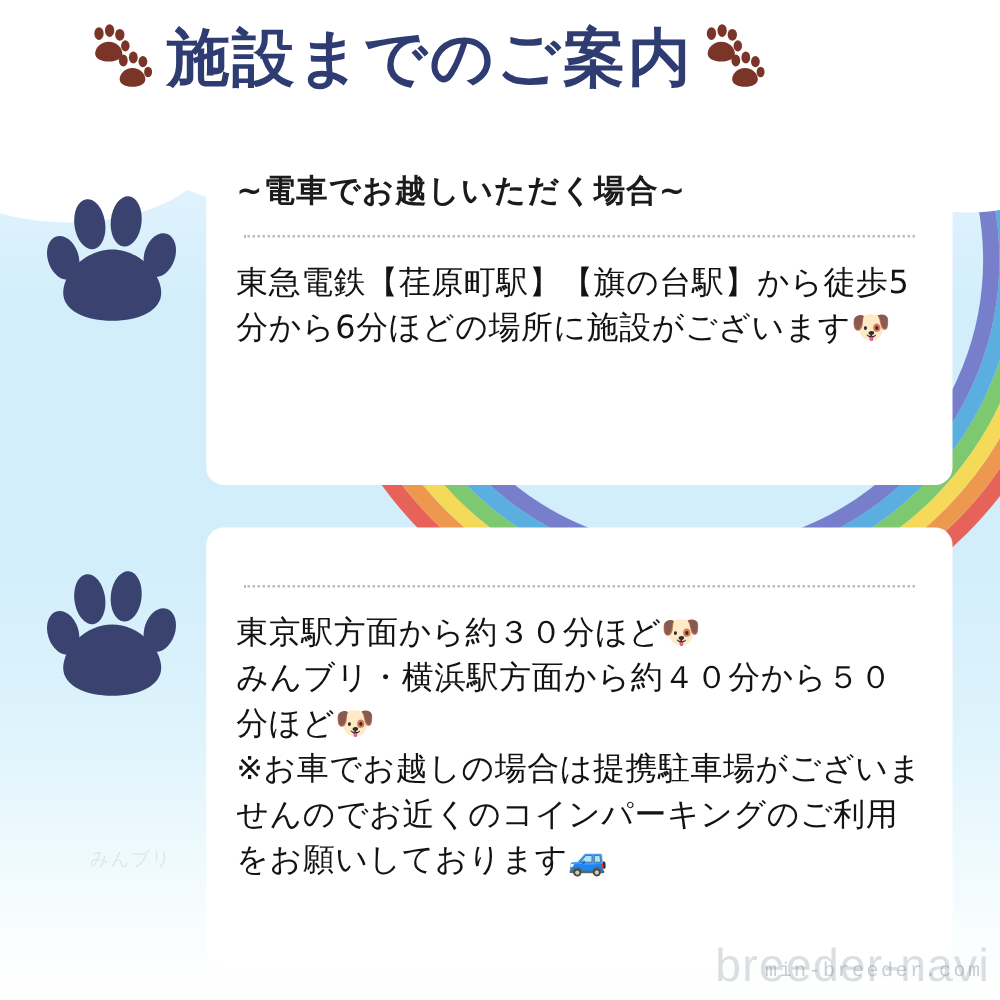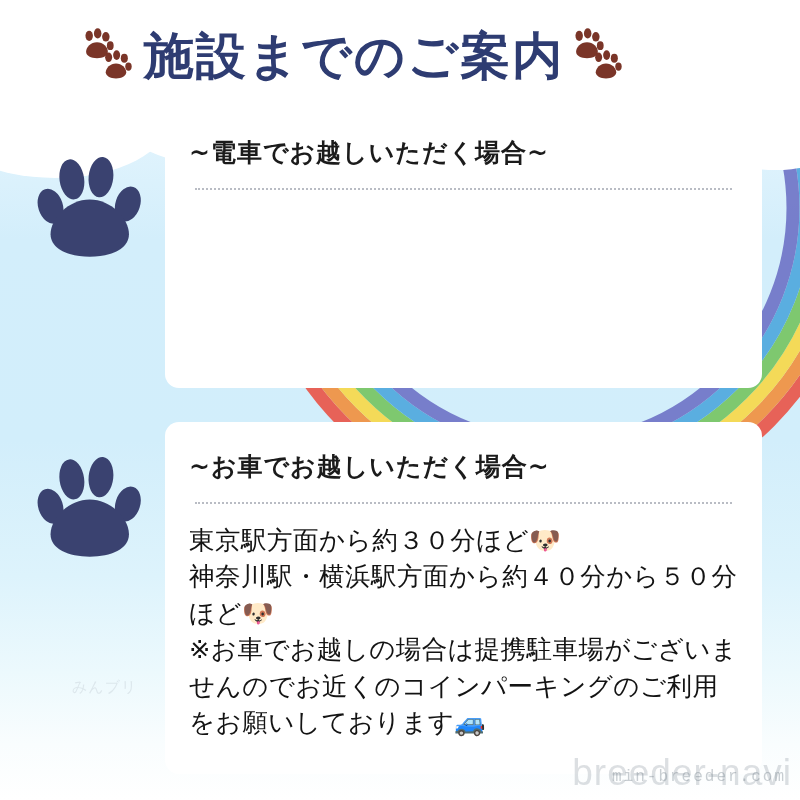--- a/index.html
+++ b/index.html
@@ -61,26 +61,25 @@
     left: 236px;
     top: -112px;
     width: 640px;
     height: 640px;
     pointer-events: none;
   }
 
   
   .title-row {
     position: absolute;
-    left: 10px;
+    left: 0;
     top: 18px;
     width: 688px;
     height: 78px;
     display: flex;
-    align-items: center;
     justify-content: center;
     gap: 6px;
     pointer-events: none;
   }
   .title-text {
     font-family: "DejaVu Sans", "Liberation Sans", sans-serif;
     font-size: 50px;
     font-weight: bold;
     letter-spacing: 2px;
     color: #2e3c72;
@@ -271,27 +270,27 @@
       <ellipse cx="32" cy="28" rx="11" ry="18" transform="rotate(-8 32 28)"></ellipse>
       <ellipse cx="58" cy="26" rx="11" ry="18" transform="rotate(6 58 26)"></ellipse>
       <ellipse cx="82" cy="50" rx="11" ry="16" transform="rotate(18 82 50)"></ellipse>
       <path d="M48 46c19 0 35 17 35 31 0 13-16 20-35 20s-35-7-35-20c0-14 16-31 35-31z"></path>
     </g>
   </svg>
 
   <div class="card card-1">
     <div class="card-heading">~電車でお越しいただく場合~</div>
     <div class="divider"></div>
+    <div class="card-body emoji">東急電鉄【荏原町駅】【旗の台駅】から徒歩5分から6分ほどの場所に施設がございます🐶</div>
   </div>
 
   <div class="card card-2">
-    <div class="card-heading">~お車でお越しいただく場合~</div>
     <div class="divider"></div>
     <div class="card-body emoji">東京駅方面から約３０分ほど🐶
-神奈川駅・横浜駅方面から約４０分から５０分ほど🐶
+みんブリ・横浜駅方面から約４０分から５０分ほど🐶
 ※お車でお越しの場合は提携駐車場がございませんのでお近くのコインパーキングのご利用をお願いしております🚙</div>
   </div>
 
   <div class="wm-faint">みんブリ</div>
   <div class="wm-big">breeder-navi</div>
   <div class="wm-small">min-breeder.com</div>
 
 </div>
 
 </body></html>

